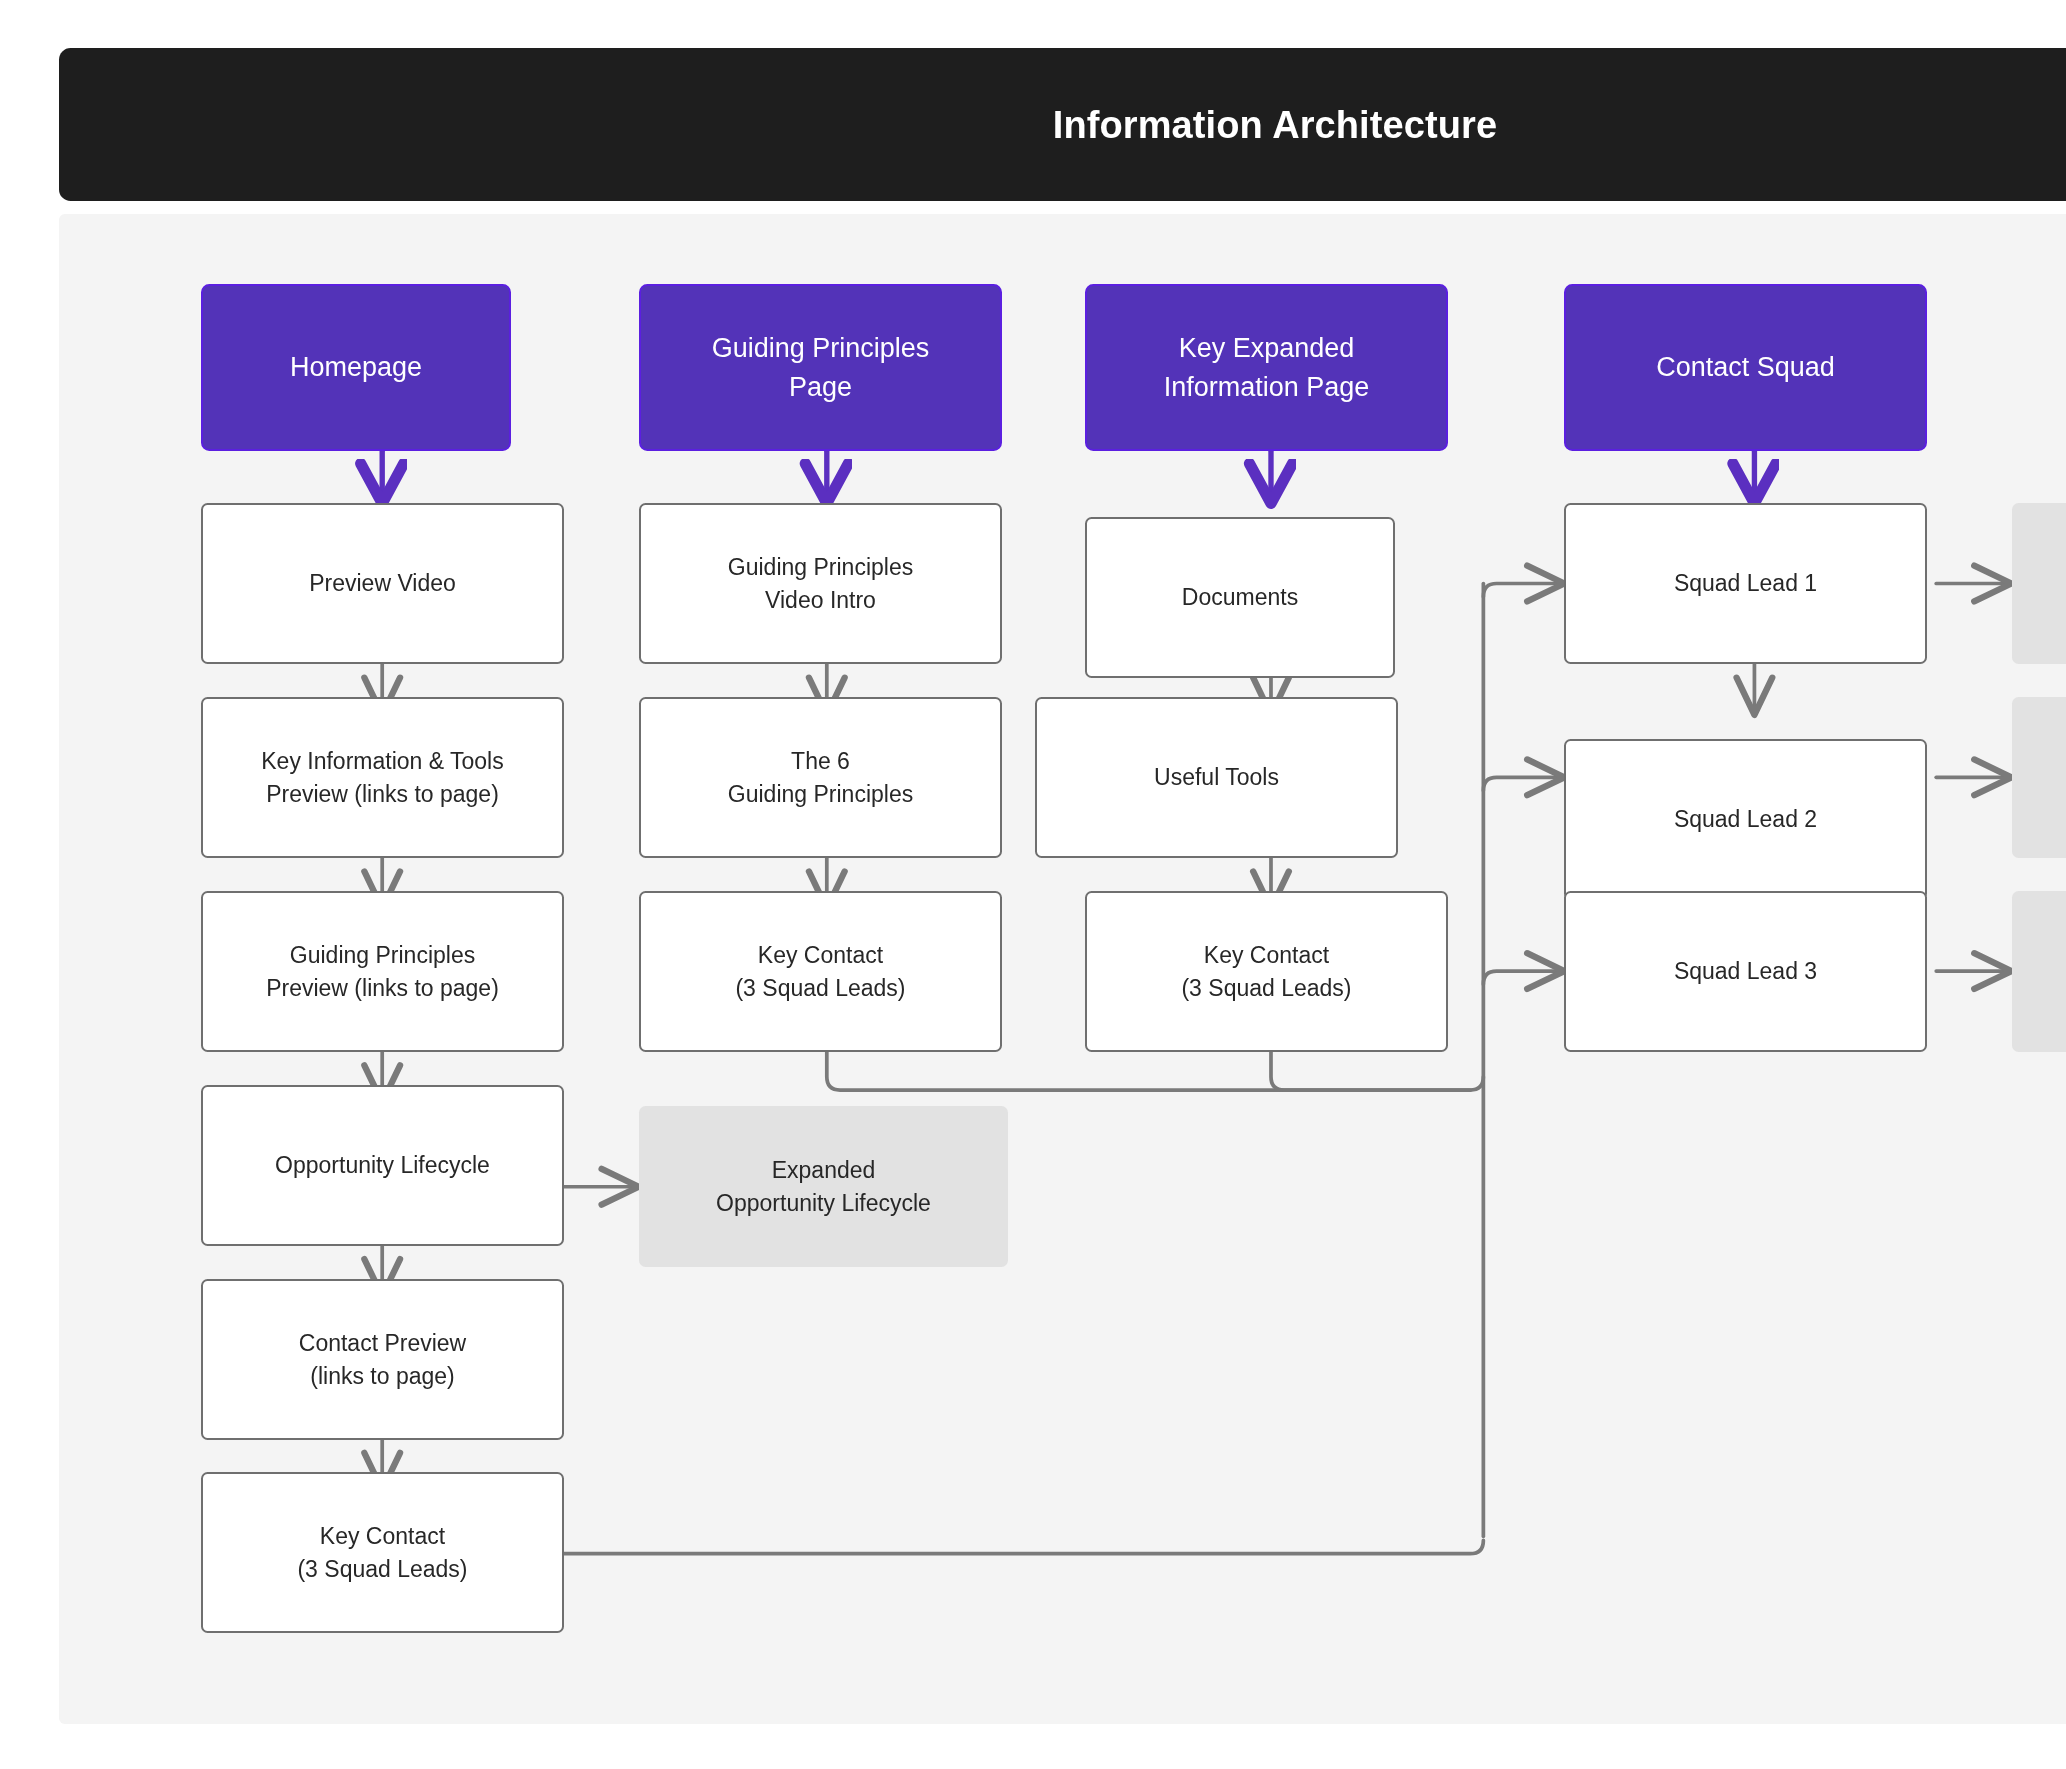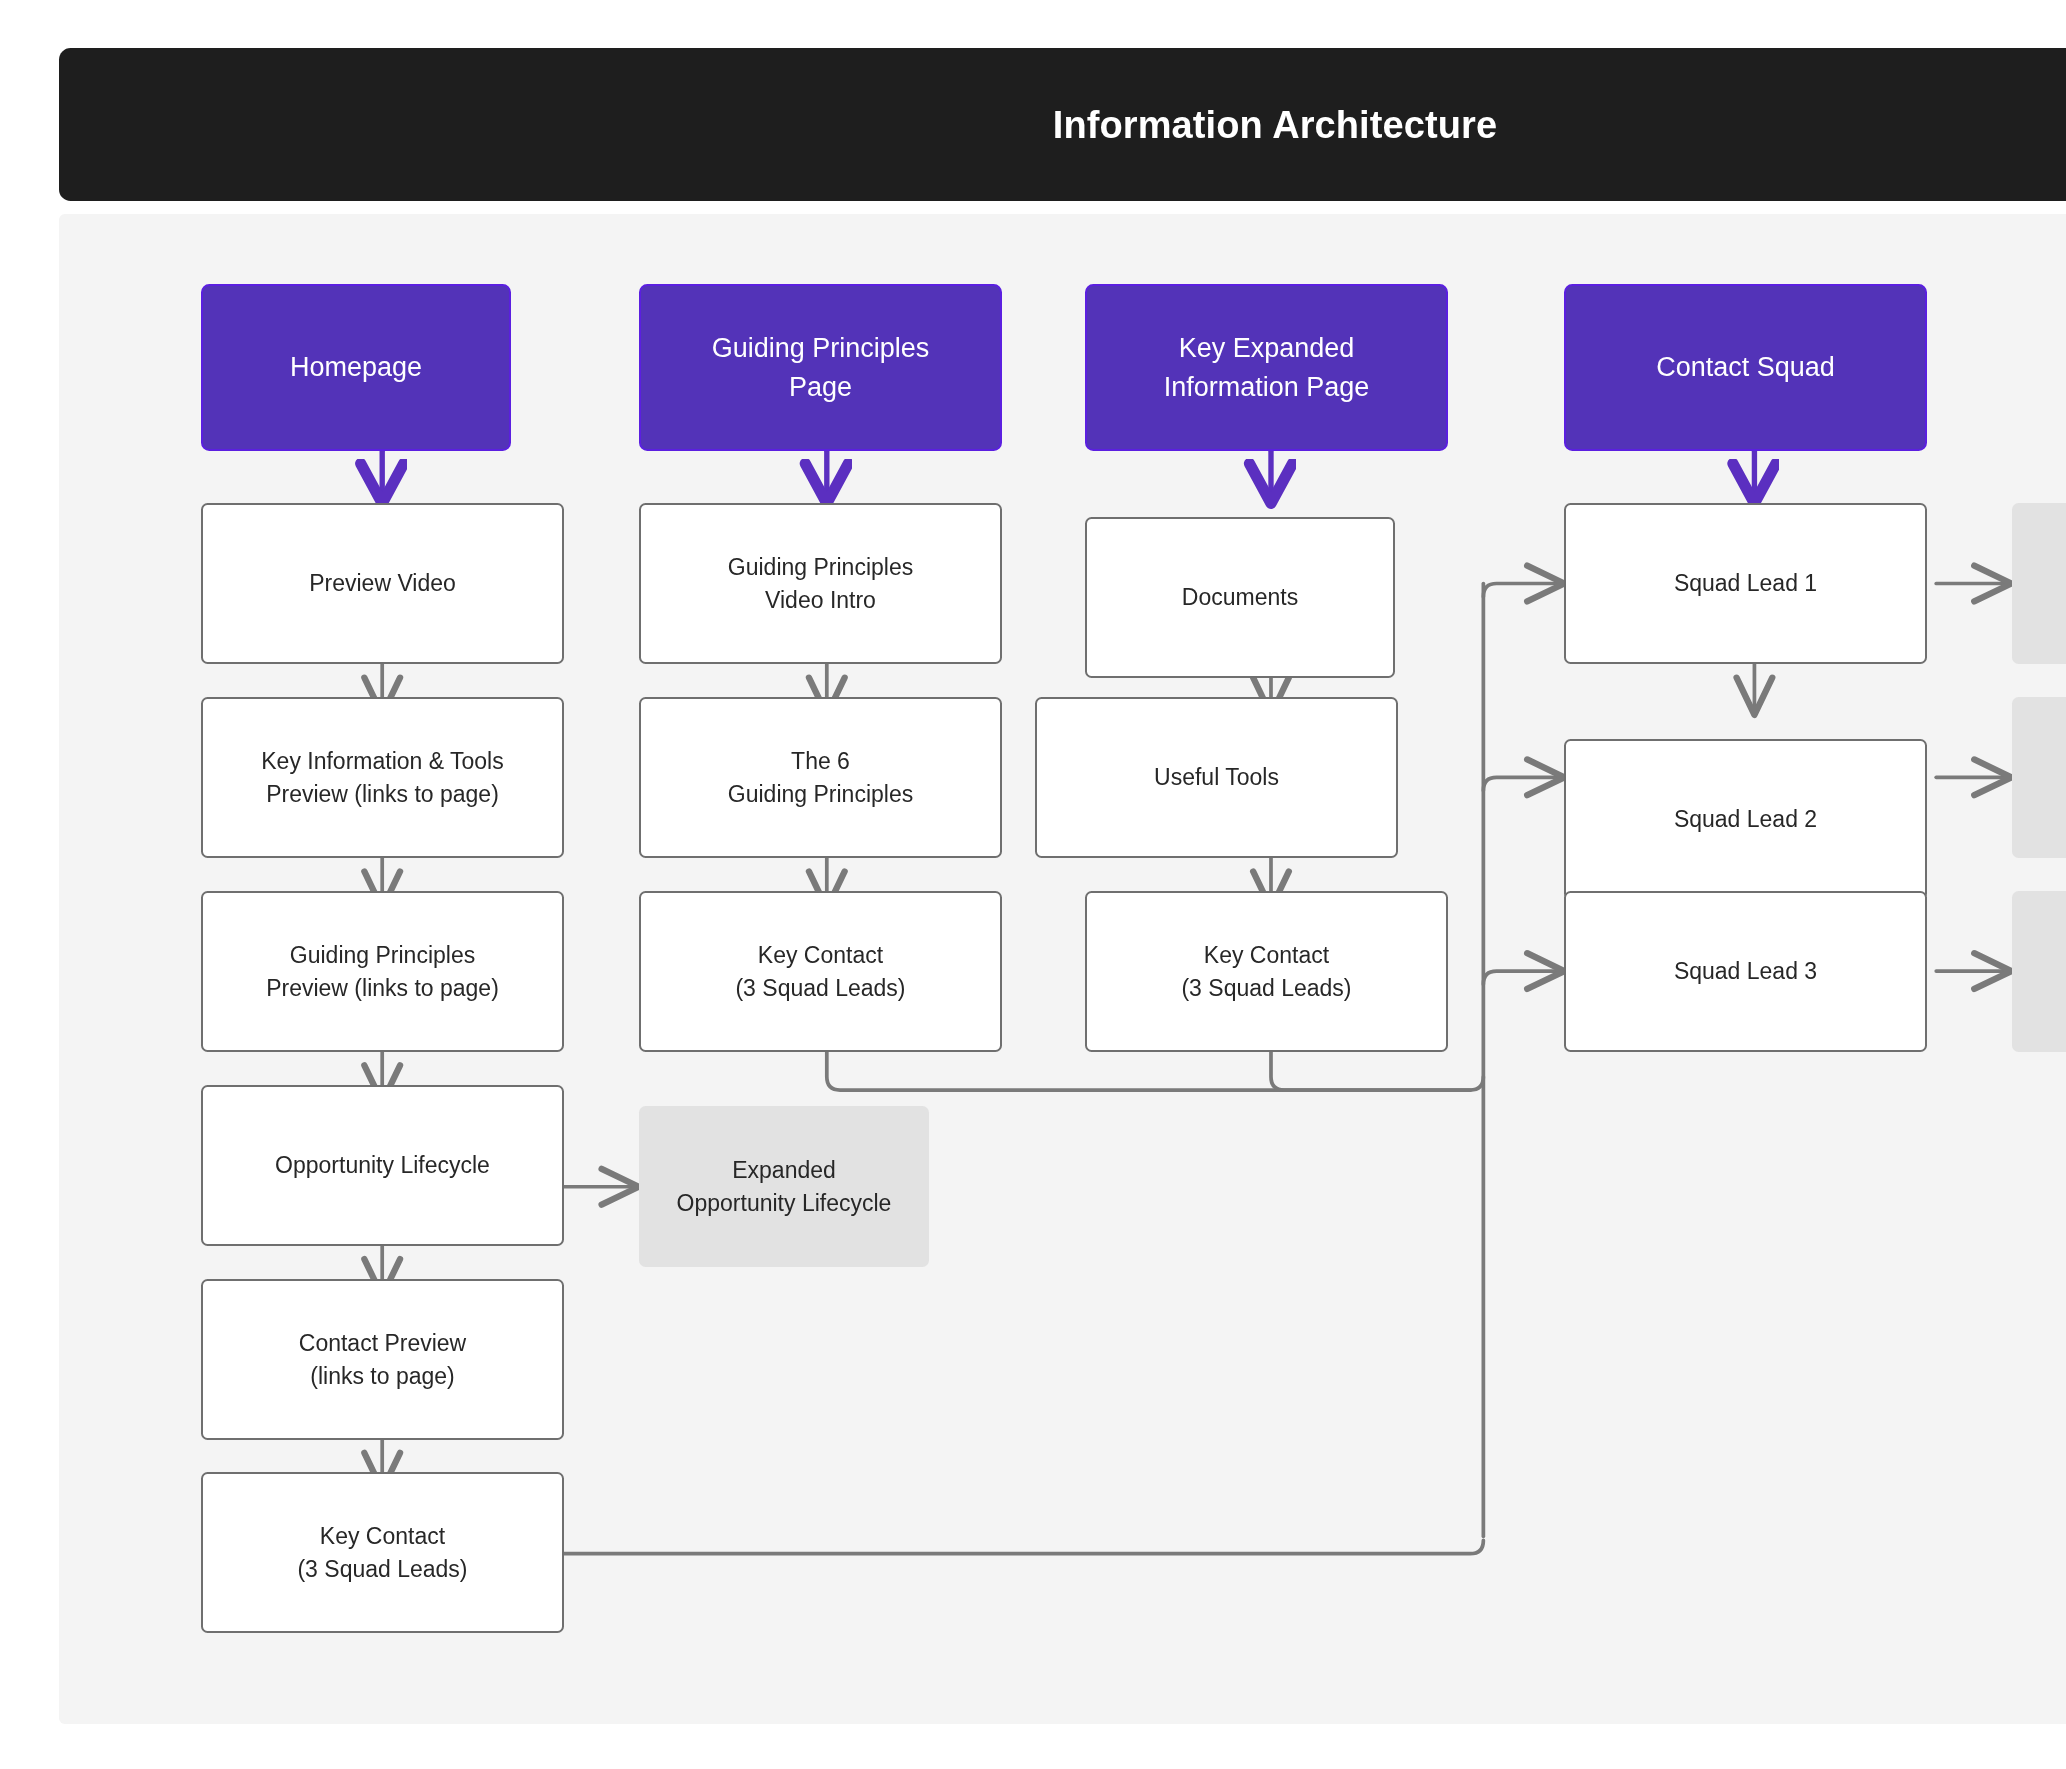--- a/index.html
+++ b/index.html
@@ -273,17 +273,17 @@
 </div>
 
 <div class="node grey" style="left:2012px; top:697px; width:363px; height:161px;">
   
 </div>
 
 <div class="node grey" style="left:2012px; top:891px; width:363px; height:161px;">
   
 </div>
 
-<div class="node grey" style="left:639px; top:1106px; width:290px; height:161px;">
+<div class="node grey" style="left:639px; top:1106px; width:369px; height:161px;">
   <span class="lines">Expanded
 Opportunity Lifecycle</span>
 </div>
 
 
 </body></html>

